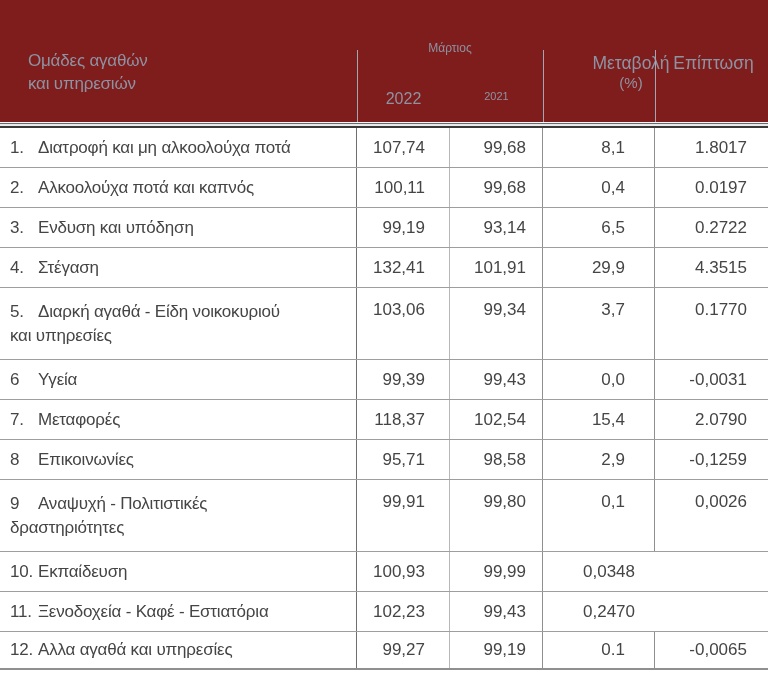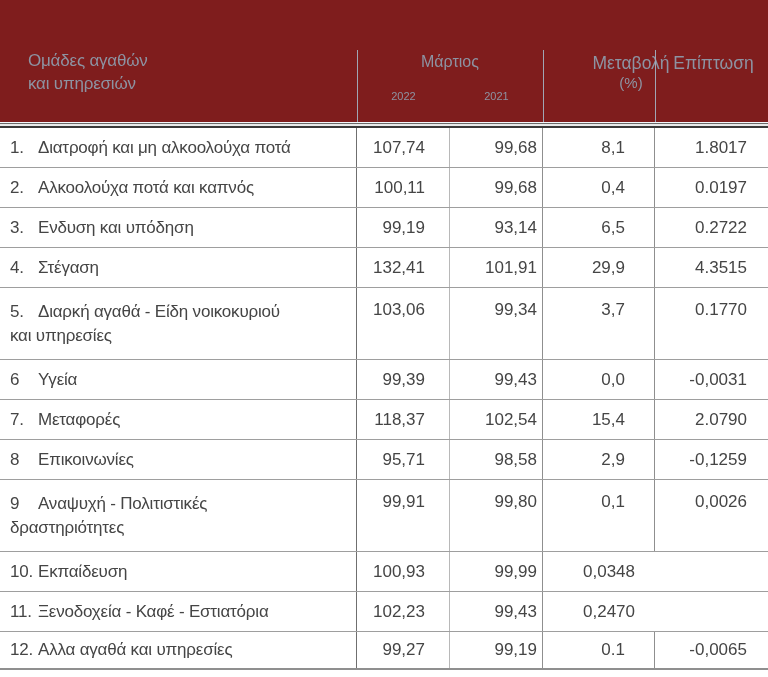--- a/index.html
+++ b/index.html
@@ -11,22 +11,22 @@
     overflow:hidden;
   }
   
   .thead{
     position:relative;
     width:768px;height:122px;
     background:#7f1d1d;
     color:#8d93a2;
   }
   .h-groups{position:absolute;left:28px;top:49px;font-size:17px;line-height:23px;letter-spacing:-0.2px;}
-  .h-month{position:absolute;left:357px;top:53px;width:186px;text-align:center;font-size:16px;}
-  .h-year-left{position:absolute;left:357px;top:90px;width:93px;text-align:center;font-size:11px;}
+  .h-month{position:absolute;left:357px;top:41px;width:186px;text-align:center;font-size:12px;}
+  .h-year-left{position:absolute;left:357px;top:90px;width:93px;text-align:center;font-size:16px;}
   .h-year-right{position:absolute;left:450px;top:90px;width:93px;text-align:center;font-size:11px;}
   .h-change{position:absolute;left:543px;top:53px;width:112px;text-align:center;font-size:17.5px;line-height:20px;margin-left:32px;}
   .h-change .pct{font-size:15px;}
   .h-impact{position:absolute;left:655px;top:53px;width:117px;text-align:center;font-size:17.5px;}
   .hv{position:absolute;top:50px;height:72px;width:1px;background:#a0a6b4;}
   .hv1{left:357px;} .hv2{left:543px;} .hv3{left:655px;}
   
   .thick-rule{width:768px;height:6px;
     background:linear-gradient(to bottom,
       #f4f6fa 0px,#f4f6fa 1px,
@@ -35,21 +35,21 @@
       #3a3a3a 4px,#3a3a3a 6px);}
   
   .tbody{width:768px;color:#454545;font-size:17px;}
   .row{display:flex;width:768px;box-sizing:border-box;border-bottom:1px solid #9e9e9e;}
   .row.last{border-bottom:none;}
   .h40{height:40px;} .h72{height:72px;} .h36{height:36px;}
   .c{box-sizing:border-box;display:flex;align-items:center;}
   .c1{width:357px;border-right:1px solid #6f6f6f;padding-left:10px;
       flex-direction:column;align-items:stretch;justify-content:center;}
   .c2{width:93px;border-right:1px solid #b8b8b8;justify-content:flex-end;padding-right:24px;}
-  .c3{width:93px;border-right:1px solid #8f8f8f;justify-content:flex-end;padding-right:5px;}
+  .c3{width:93px;border-right:1px solid #8f8f8f;justify-content:flex-end;padding-right:16px;}
   .c4{width:112px;border-right:1px solid #8f8f8f;justify-content:flex-end;padding-right:29px;}
   .c5{width:113px;justify-content:flex-end;padding-right:21px;}
   .l1{display:flex;line-height:24px;letter-spacing:-0.2px;}
   .num{display:inline-block;width:28px;flex:0 0 28px;}
   .l2{line-height:24px;letter-spacing:-0.2px;}
   .tall .c2,.tall .c3,.tall .c4,.tall .c5{align-items:flex-start;padding-top:12px;}
   
   .bottom-rule{width:768px;height:2px;background:#8f8f8f;}
 </style>
 </head>

